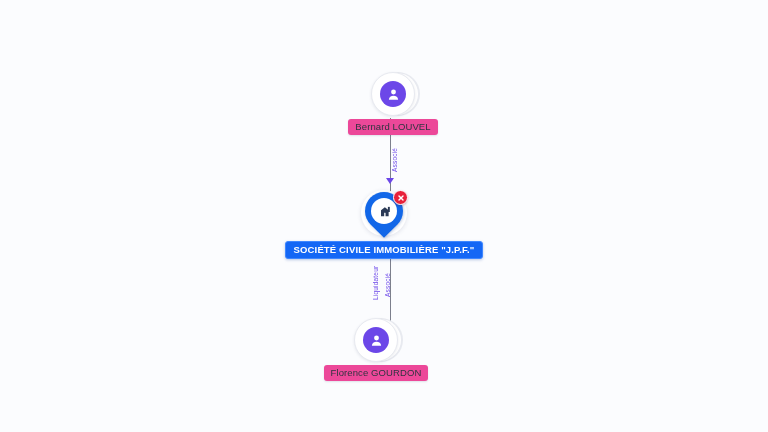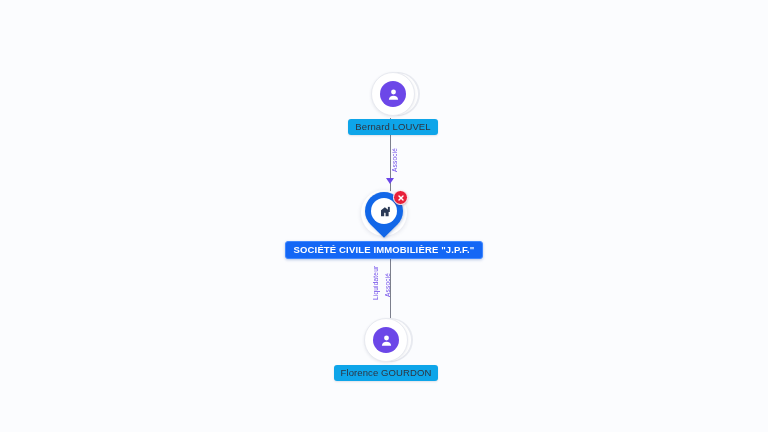--- a/index.html
+++ b/index.html
@@ -75,21 +75,21 @@
   }
 
   
   .person-node {
     position: absolute;
     display: flex;
     flex-direction: column;
     align-items: center;
   }
   .person-node-top  { left: 313px; top: 72px;  width: 160px; }
-  .person-node-bot  { left: 306px; top: 318px; width: 160px; }
+  .person-node-bot  { left: 296px; top: 318px; width: 160px; }
 
   .avatar-ring {
     width: 42px;
     height: 42px;
     border-radius: 50%;
     background: #ffffff;
     border: 1px solid #e8eaf0;
     box-shadow: 0 1px 3px rgba(40,50,90,0.10);
     display: flex;
     align-items: center;
@@ -104,21 +104,21 @@
     border-radius: 50%;
     background: #6c47e8;
     display: flex;
     align-items: center;
     justify-content: center;
   }
   .avatar-circle svg { display: block; }
 
   .person-label {
     margin-top: 3px;
-    background: #0ea5e9;
+    background: #ec4899;
     border-radius: 3px;
     box-shadow: 0 1px 2px rgba(40,50,90,0.13);
     padding: 2px 7px 3px 7px;
     font-size: 9.5px;
     color: #2f3440;
     white-space: nowrap;
     letter-spacing: 0.1px;
   }
 
   

